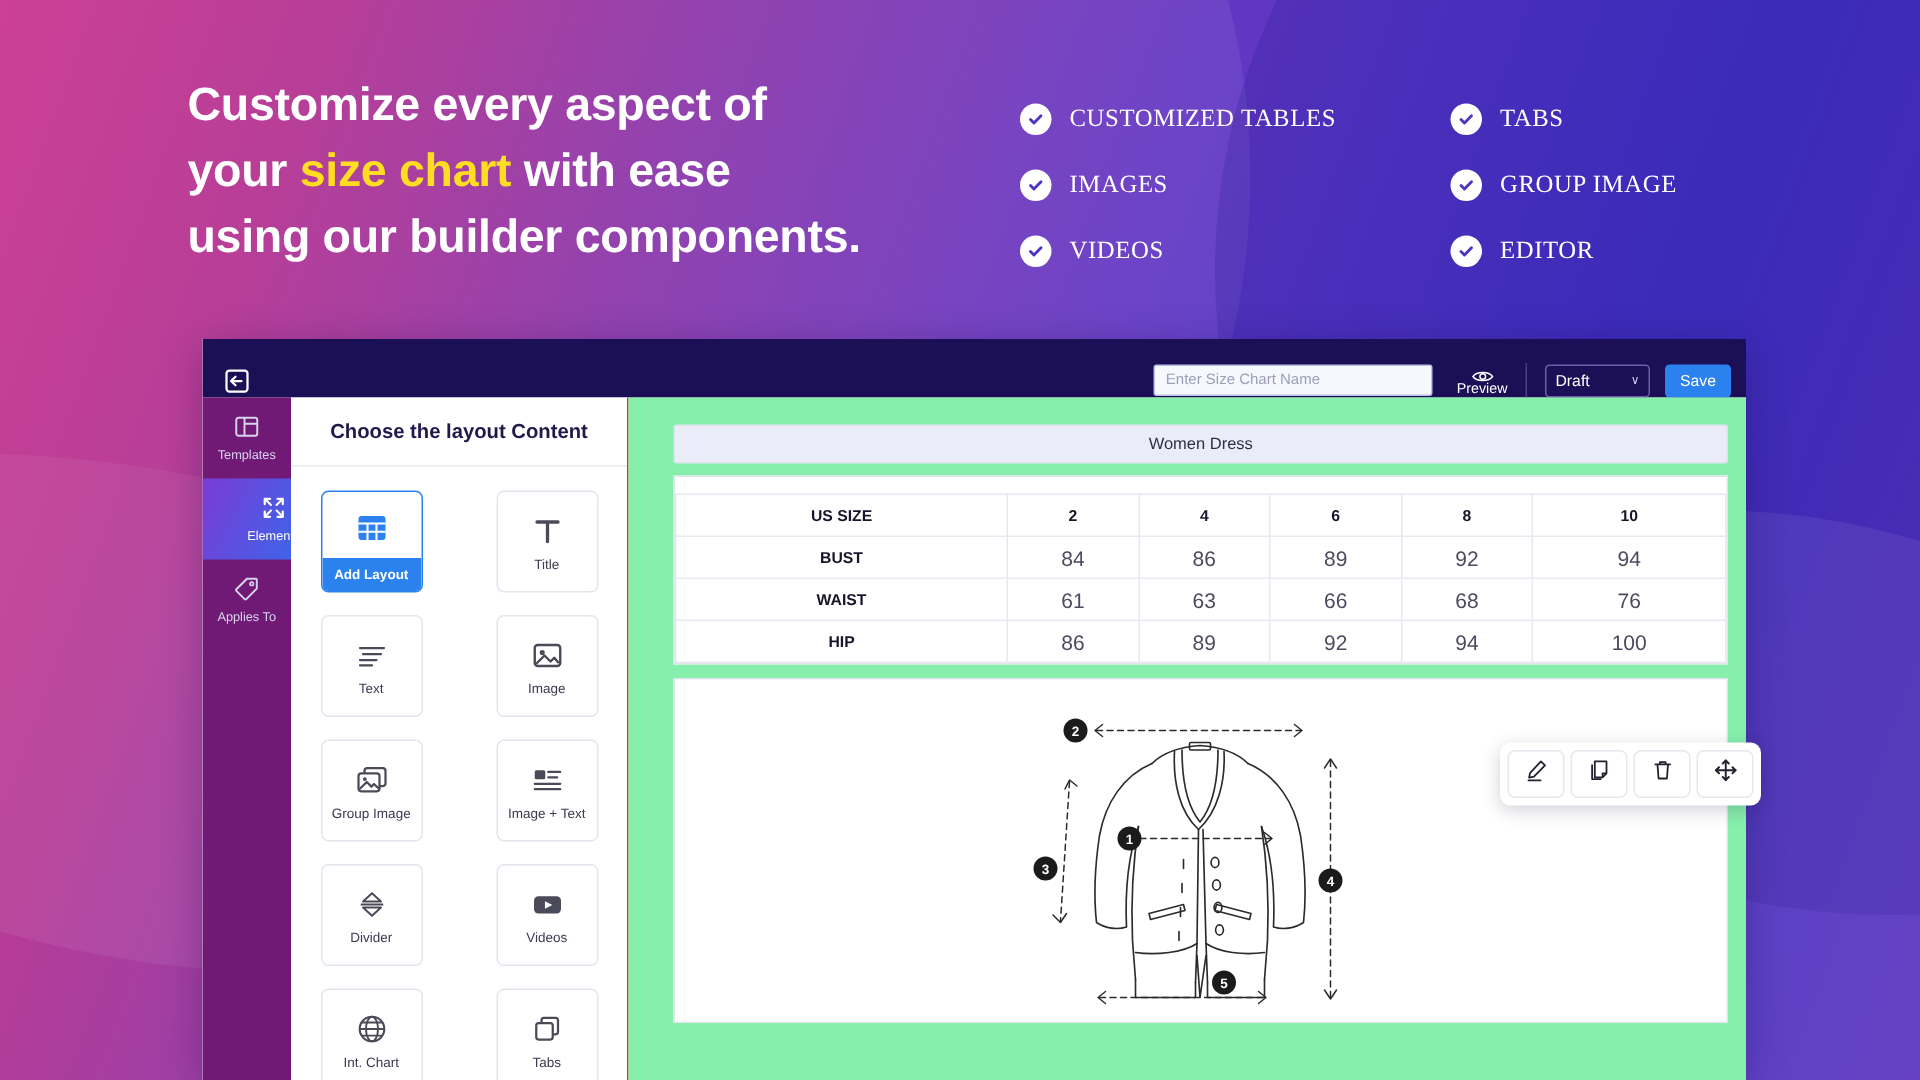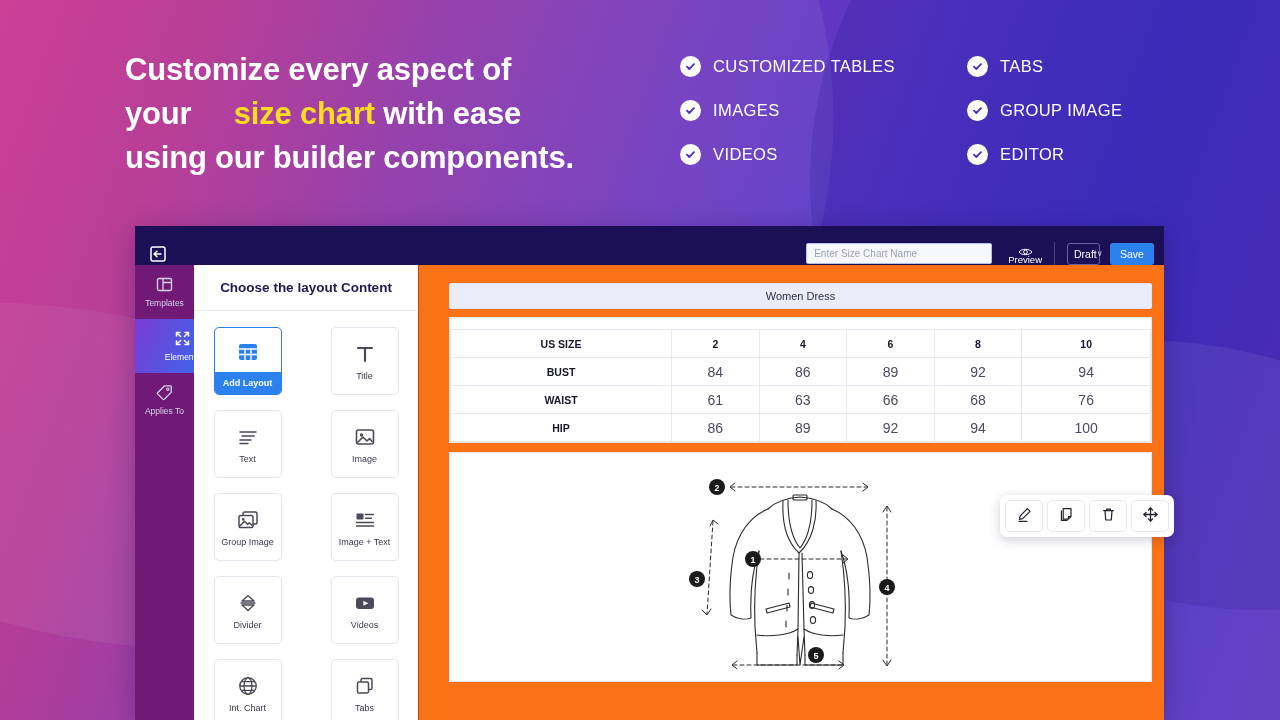--- a/index.html
+++ b/index.html
@@ -35,26 +35,26 @@
     border-radius: 50%;
     background: rgba(255,255,255,0.07);
   }
 
   
   .hero-headline {
     position: absolute; left: 125px; top: 48px; width: 560px;
     color: #ffffff; font-size: 31px; font-weight: bold;
     line-height: 44px; letter-spacing: -0.2px;
   }
-  .hl-accent { color: #ffdd22; margin-left: 34px; }
+  .hl-accent { color: #ffdd22; }
 
   .features {
-    position: absolute; left: 680px; top: 44px;
+    position: absolute; left: 680px; top: 57px;
     display: grid; grid-template-columns: 287px auto;
-    grid-auto-rows: 44px; align-items: center;
+    grid-auto-rows: 44px; align-items: center; font-family: Liberation Serif, serif;
   }
   .feature { display: flex; align-items: center; gap: 12px; }
   .check-badge {
     width: 21px; height: 21px; border-radius: 50%;
     background: #ffffff; flex: 0 0 auto;
     display: flex; align-items: center; justify-content: center;
   }
   .check-badge svg { display: block; }
   .feature-label {
     color: #ffffff; font-size: 16.5px; letter-spacing: 0.4px;
@@ -84,21 +84,21 @@
   .preview-btn {
     display: flex; flex-direction: column; align-items: center;
     gap: 1px; margin-left: 16px; cursor: pointer;
   }
   .preview-btn .eye { width: 15px; height: 10px; }
   .preview-label { color: #ffffff; font-size: 9.5px; }
   .topbar-sep {
     width: 1px; height: 23px; background: #4a3f85; margin: 0 12px;
   }
   .draft-select {
-    width: 33px; height: 22px; border: 1px solid #6a5fa8;
+    width: 70px; height: 22px; border: 1px solid #6a5fa8;
     border-radius: 3px; background: transparent;
     display: flex; align-items: center; justify-content: space-between;
     padding: 0 6px; cursor: pointer;
   }
   .draft-label { color: #ffffff; font-size: 10.5px; }
   .caret { color: #cfcbe8; font-size: 8px; }
   .save-btn {
     margin-left: 10px; width: 44px; height: 22px; border-radius: 3px;
     background: #2b82ef; color: #fff; font-size: 10.5px;
     display: flex; align-items: center; justify-content: center;
@@ -157,21 +157,21 @@
   }
   .elem-card.active .elem-icon { color: #2b82ef; }
   .elem-card.active .elem-label {
     position: absolute; left: 0; right: 0; bottom: 0; height: 22px;
     background: #2b82ef; color: #ffffff; font-weight: bold;
     display: flex; align-items: center; justify-content: center;
   }
 
   
   .canvas {
-    flex: 1 1 auto; background: #f97316; padding: 18px 12px 0 30px;
+    flex: 1 1 auto; background: #86efac; padding: 18px 12px 0 30px;
     overflow: hidden; position: relative;
   }
   .chart-title-bar {
     background: #eaedf7; border: 1px solid #dfe3ef; border-radius: 2px;
     height: 26px; display: flex; align-items: center;
     justify-content: center; color: #2e2e44; font-size: 11px;
   }
   .size-table-card {
     margin-top: 8px; background: #ffffff;
     border: 1px solid #e2e5ee; padding: 11px 0 0 0;

